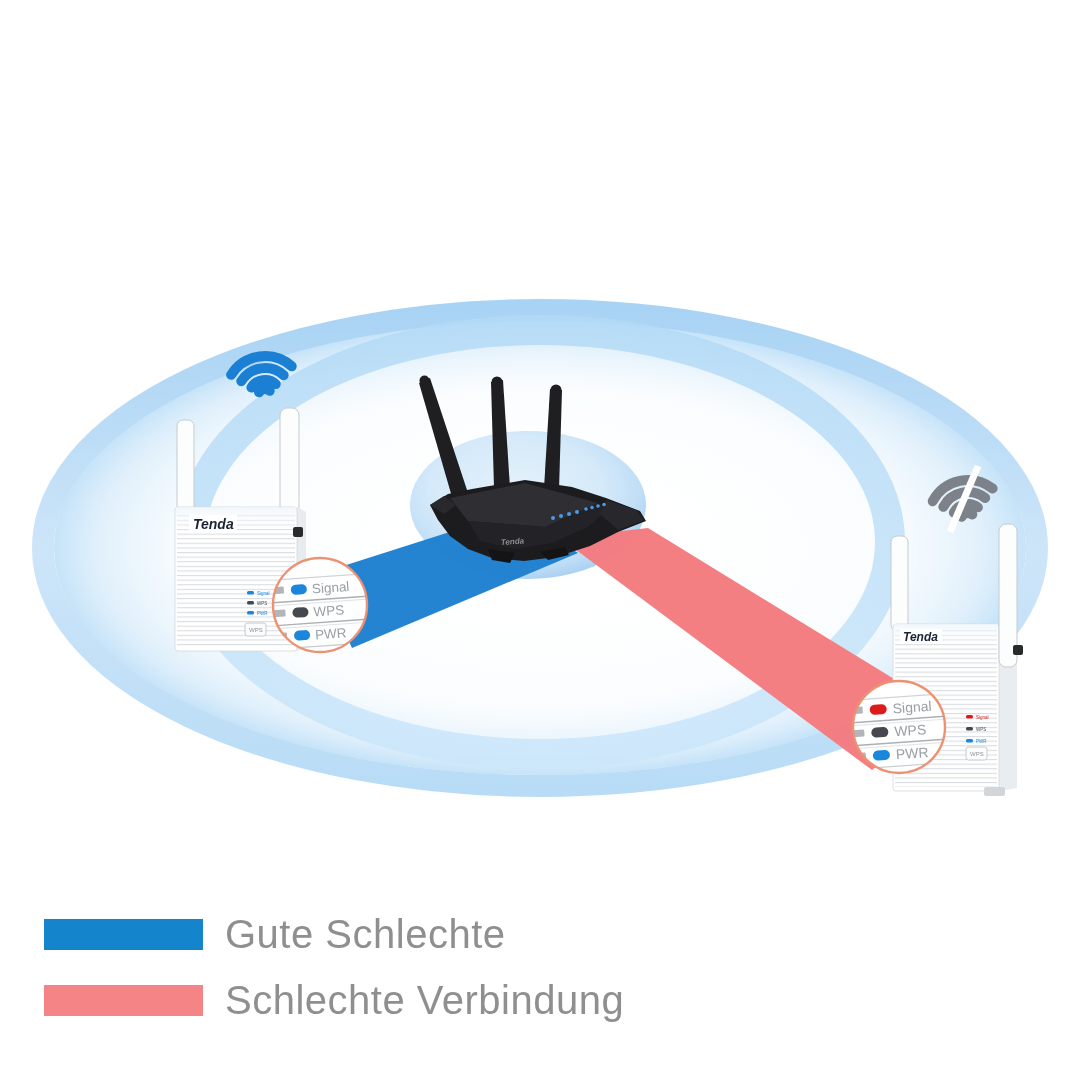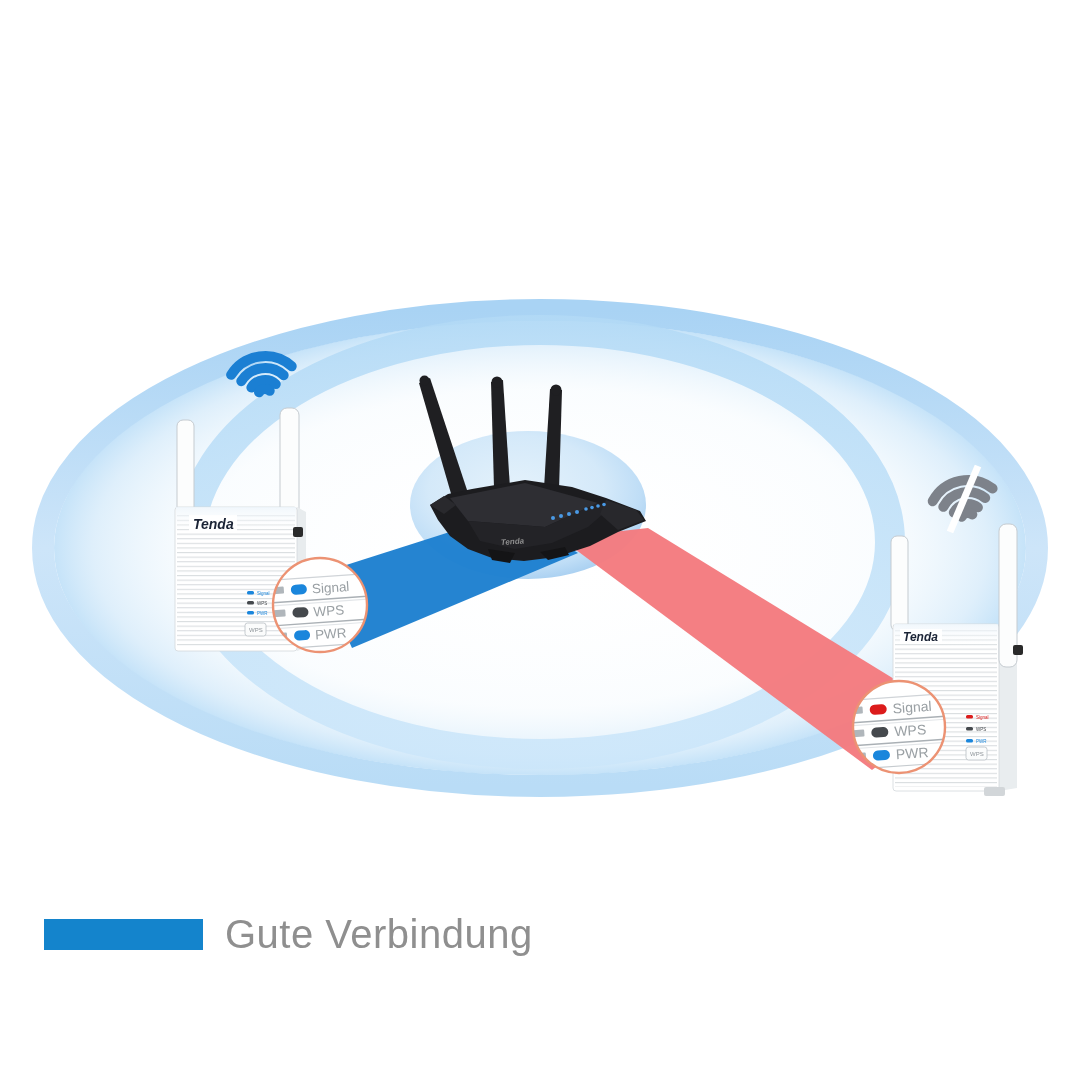--- a/index.html
+++ b/index.html
@@ -209,17 +209,21 @@
       <path d="M -12.3 -10.3 A 16 16 0 0 1 12.3 -10.3"></path>
       <path d="M -5.4 -4.5 A 7 7 0 0 1 5.4 -4.5"></path>
     </g>
     <line x1="978" y1="466" x2="950" y2="532" stroke="#ffffff" stroke-width="7"></line>
   </g>
 </svg>
 
 <div class="legend">
   <div class="legend-row">
     <div class="swatch" style="background-color: rgb(20, 132, 204);"></div>
-    <span class="legend-label">Gute Verbindung</span>
+    <span class="legend-label">Gute Schlechte</span>
+  </div>
+  <div class="legend-row">
+    <div class="swatch" style="background-color: rgb(245, 132, 134);"></div>
+    <span class="legend-label">Schlechte Verbindung</span>
   </div>
 </div>
 
 </div>
 
 </body></html>

